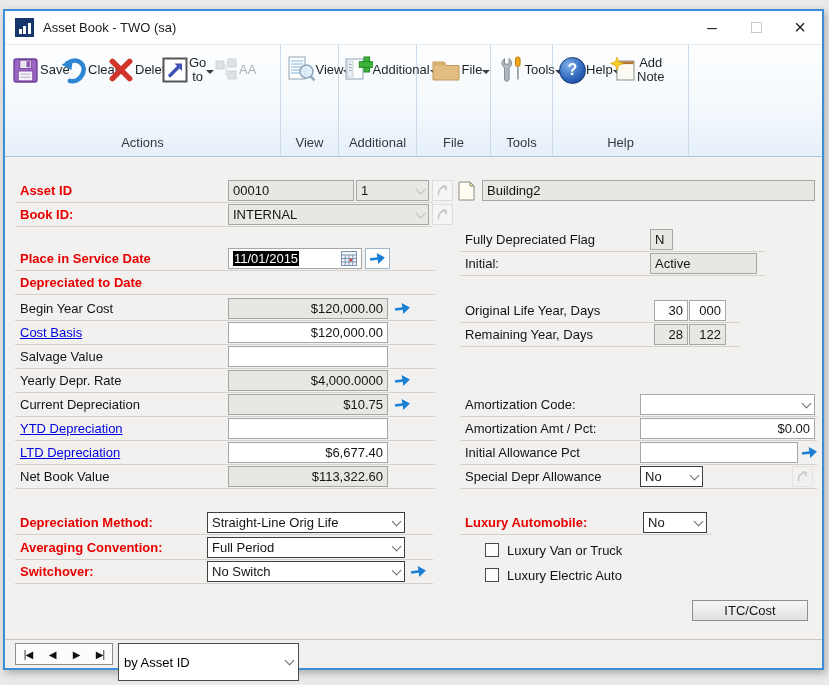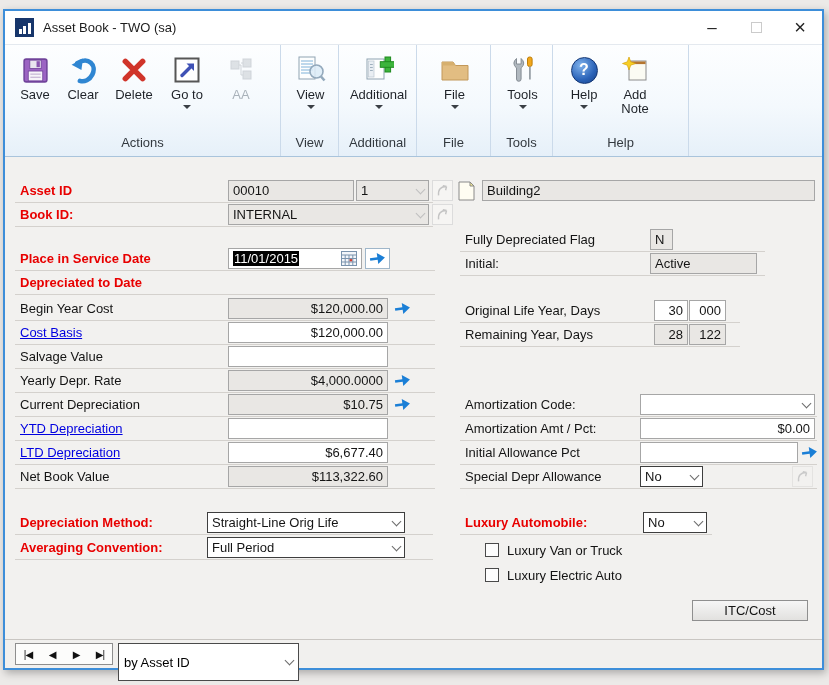--- a/index.html
+++ b/index.html
@@ -21,21 +21,21 @@
              font-size:17px; color:#222; }
   .max-box { width:11px; height:11px; border:1px solid #CBCBCB; }
   .win-close { font-size:20px; }
 
   
   .toolbar { height:112px; background:linear-gradient(#FDFEFF 0%, #F4F9FD 55%, #E6F0F9 100%);
              border-bottom:1px solid #A9C4DC; display:flex; }
   .tgroup { display:flex; flex-direction:column; border-right:1px solid #CBDAEA; }
   .tgroup-btns { flex:1; display:flex; align-items:flex-start; padding:7px 4px 0 6px; }
   .tgroup-label { height:23px; text-align:center; font-size:13px; color:#33393F; padding-top:2px; }
-  .tbtn { display:flex; flex-direction:column; align-items:center; font-size:13px; color:#1E2228; }
+  .tbtn { display:flex; align-items:center; font-size:13px; color:#1E2228; }
   .tbtn .ic { height:36px; display:flex; align-items:center; justify-content:center; }
   .tbtn .lb { line-height:14px; text-align:center; }
   .caret { width:0; height:0; border-left:4px solid transparent; border-right:4px solid transparent;
            border-top:4px solid #3A3F45; margin-top:3px; }
   .tbtn.disabled { color:#A9B2BA; }
   .help-circle { width:27px; height:27px; border-radius:50%;
                  background:radial-gradient(circle at 35% 30%, #7FB2EC, #2B63B8 60%, #173F86);
                  border:1px solid #133674; color:#FFF; font-weight:bold; font-size:16px;
                  display:flex; align-items:center; justify-content:center; }
   .help-circle::after { content:"?"; }
@@ -456,20 +456,34 @@
     </div>
     <div class="frow" style="left:10px; top:380px; width:418px">
       <span class="flabel req">Averaging Convention:</span>
       <span class="fld combo" style="left:192px; width:198px">
         <span>Full Period</span>
         <span class="chev-wrap">
             <span class="chev"></span>
           </span>
       </span>
     </div>
+    <div class="frow" style="left:10px; top:404px; width:418px">
+      <span class="flabel req">Switchover:</span>
+      <span class="fld combo" style="left:192px; width:198px">
+        <span>No Switch</span>
+        <span class="chev-wrap">
+            <span class="chev"></span>
+          </span>
+      </span>
+      <span class="arrow-plain" style="left:392px">
+        <span class="arrow-ic"><svg width="17" height="13" viewBox="0 0 17 13">
+              <path d="M1 7.8 L8.5 7.8 L8.5 12 L16 6.5 L8.5 1 L8.5 5.2 L1 5.2 Z" fill="#1B7FD6"></path>
+            </svg></span>
+      </span>
+    </div>
 
     <div class="frow" style="left:455px; top:355px; width:252px">
       <span class="flabel req">Luxury Automobile:</span>
       <span class="fld combo" style="left:183px; width:64px">
         <span>No</span>
         <span class="chev-wrap">
             <span class="chev"></span>
           </span>
       </span>
     </div>

